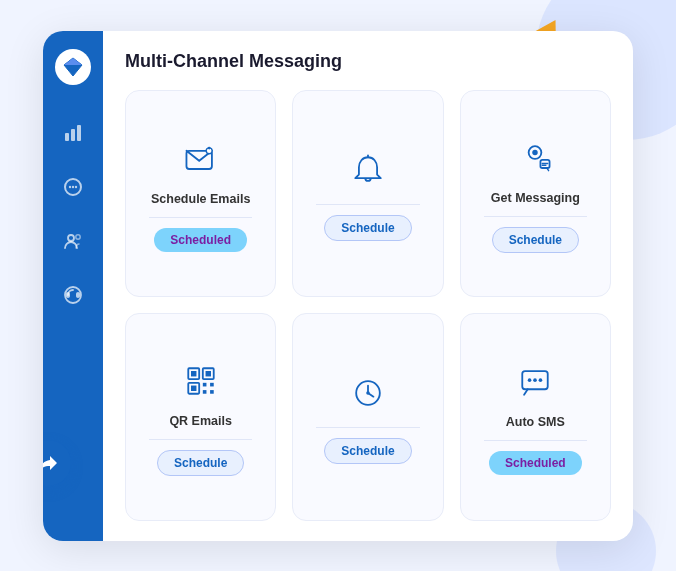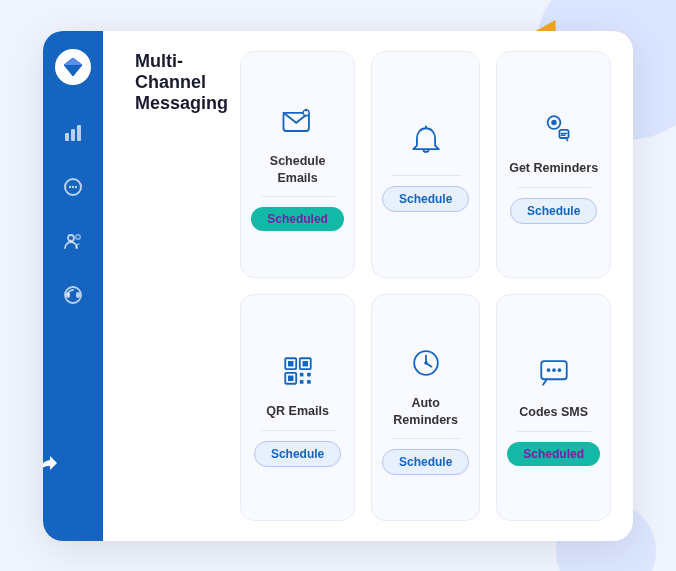--- a/index.html
+++ b/index.html
@@ -91,23 +91,23 @@
       justify-content: center;
       color: rgba(255,255,255,0.7);
       font-size: 18px;
       cursor: pointer;
       border-radius: 8px;
     }
 
     
     .main {
       flex: 1;
-      padding: 20px 22px 20px 32px;
-      display: flex;
-      flex-direction: row;
+      padding: 20px 22px 20px 22px;
+      display: flex;
+      flex-direction: column;
     }
     .page-title {
       font-size: 18px;
       font-weight: 700;
       color: #1a1a2e;
       margin-bottom: 18px;
     }
 
     
     .grid {
@@ -157,21 +157,21 @@
       font-weight: 600;
       cursor: pointer;
       border: none;
     }
     .badge-schedule {
       background: #e8f0fe;
       color: #1565c0;
       border: 1.5px solid #b3c6f7;
     }
     .badge-scheduled {
-      background: #14b8a6;
+      background: #7dd3fc;
       color: #7b1fa2;
       border: none;
     }
 
     
     .fab {
       position: absolute;
       left: -18px;
       bottom: 55px;
       width: 46px;
@@ -280,21 +280,21 @@
         <div class="cell-icon">
           <svg class="icon-svg" viewBox="0 0 44 44" fill="none">
             <circle cx="22" cy="16" r="7" stroke="#1565c0" stroke-width="2" fill="none"></circle>
             <circle cx="22" cy="16" r="3" fill="#1565c0"></circle>
             <rect x="28" y="24" width="10" height="9" rx="2" stroke="#1565c0" stroke-width="2" fill="none"></rect>
             <line x1="30" y1="28" x2="36" y2="28" stroke="#1565c0" stroke-width="1.5" stroke-linecap="round"></line>
             <line x1="30" y1="30" x2="34" y2="30" stroke="#1565c0" stroke-width="1.5" stroke-linecap="round"></line>
             <path d="M35 33 L37 36" stroke="#1565c0" stroke-width="1.5" stroke-linecap="round"></path>
           </svg>
         </div>
-        <div class="cell-label">Get Reminders</div>
+        <div class="cell-label">Get Messaging</div>
         <div class="divider"></div>
         <button class="badge badge-schedule">Schedule</button>
       </div>
 
       <div class="grid-cell">
         <div class="cell-icon">
           <svg class="icon-svg" viewBox="0 0 44 44" fill="none">
 
             <rect x="8" y="8" width="12" height="12" rx="1" stroke="#1565c0" stroke-width="2" fill="none"></rect>
             <rect x="11" y="11" width="6" height="6" fill="#1565c0"></rect>
@@ -315,36 +315,35 @@
 
       <div class="grid-cell">
         <div class="cell-icon">
           <svg class="icon-svg" viewBox="0 0 44 44" fill="none">
             <circle cx="22" cy="22" r="13" stroke="#1565c0" stroke-width="2" fill="none"></circle>
             <line x1="22" y1="14" x2="22" y2="22" stroke="#1565c0" stroke-width="2" stroke-linecap="round"></line>
             <line x1="22" y1="22" x2="28" y2="26" stroke="#1565c0" stroke-width="2" stroke-linecap="round"></line>
             <circle cx="22" cy="22" r="2" fill="#1565c0"></circle>
           </svg>
         </div>
-        <div class="cell-label">Auto Reminders</div>
         <div class="divider"></div>
         <button class="badge badge-schedule">Schedule</button>
       </div>
 
       <div class="grid-cell">
         <div class="cell-icon">
           <svg class="icon-svg" viewBox="0 0 44 44" fill="none">
             <rect x="8" y="10" width="28" height="20" rx="3" stroke="#1565c0" stroke-width="2" fill="none"></rect>
             <circle cx="16" cy="20" r="2" fill="#1565c0"></circle>
             <circle cx="22" cy="20" r="2" fill="#1565c0"></circle>
             <circle cx="28" cy="20" r="2" fill="#1565c0"></circle>
             <path d="M14 30 L10 36" stroke="#1565c0" stroke-width="2" stroke-linecap="round"></path>
           </svg>
         </div>
-        <div class="cell-label">Codes SMS</div>
+        <div class="cell-label">Auto SMS</div>
         <div class="divider"></div>
         <button class="badge badge-scheduled">Scheduled</button>
       </div>
 
     </div>
   </div>
 
   <div class="fab">
     <svg width="24" height="24" viewBox="0 0 24 24" fill="white">
       <path d="M14 9V5l7 7-7 7v-4.1c-5 0-8.5 1.6-11 5.1 1-5 4-10 11-11z"></path>

